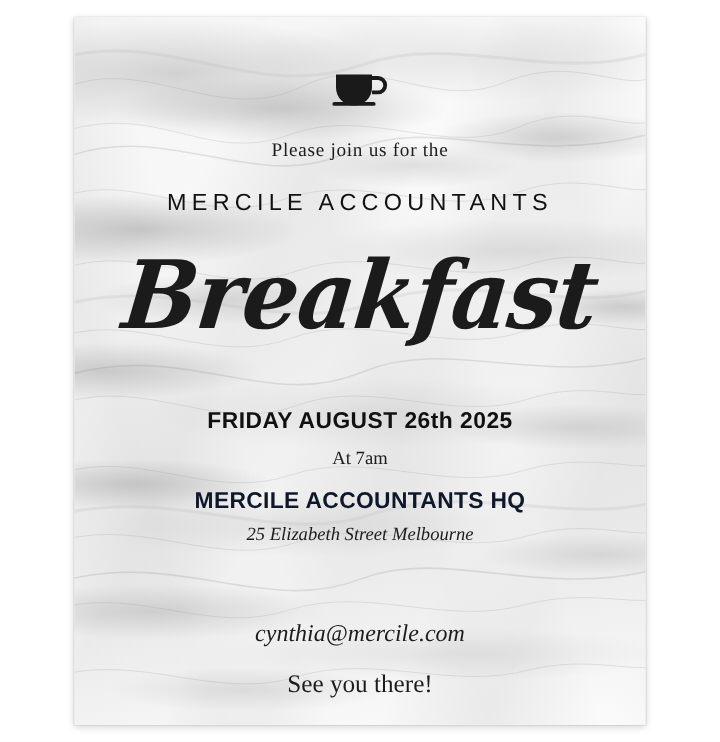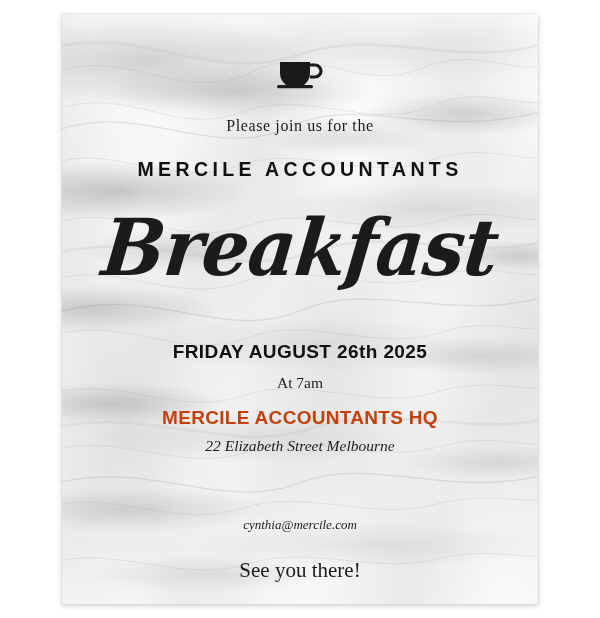--- a/index.html
+++ b/index.html
@@ -101,21 +101,21 @@
     letter-spacing: 0.6px;
     color: #1c1c1c;
   }
 
   .line-company {
     position: absolute;
     left: 0; right: 0;
     top: 144px;
     font-family: "Liberation Sans", sans-serif;
     font-size: 19.5px;
-    font-weight: 700;
+    font-weight: 400;
     letter-spacing: 4.4px;
     color: #111111;
   }
 
   .line-title {
     position: absolute;
     left: 0; right: 0;
     top: 178px;
     height: 110px;
     display: flex;
@@ -151,21 +151,21 @@
     font-size: 15.5px;
     color: #1c1c1c;
   }
   .line-venue {
     position: absolute;
     left: 0; right: 0;
     top: 393px;
     font-size: 19px;
     font-weight: bold;
     letter-spacing: 0.3px;
-    color: #c2410c;
+    color: #0f172a;
   }
   .line-address {
     position: absolute;
     left: 0; right: 0;
     top: 423px;
     font-family: "Liberation Serif", serif;
     font-style: italic;
     font-size: 15.5px;
     color: #1c1c1c;
   }
@@ -177,21 +177,21 @@
     font-weight: bold;
     letter-spacing: 0.3px;
     color: #111111;
   }
   .line-email {
     position: absolute;
     left: 0; right: 0;
     top: 503px;
     font-family: "Liberation Serif", serif;
     font-style: italic;
-    font-size: 13px;
+    font-size: 20px;
     color: #1c1c1c;
   }
   .line-closing {
     position: absolute;
     left: 0; right: 0;
     top: 544px;
     font-family: "Liberation Serif", serif;
     font-size: 21px;
     color: #1c1c1c;
   }
@@ -246,21 +246,21 @@
 
       <div class="line-company">MERCILE ACCOUNTANTS</div>
 
       <div class="line-title">
         <span>Breakfast</span>
       </div>
 
       <div class="line-date">FRIDAY AUGUST 26th 2025</div>
       <div class="line-time">At 7am</div>
       <div class="line-venue">MERCILE ACCOUNTANTS HQ</div>
-      <div class="line-address">22 Elizabeth Street Melbourne</div>
+      <div class="line-address">25 Elizabeth Street Melbourne</div>
 
       <div class="line-email">cynthia@mercile.com</div>
 
       <div class="line-closing">See you there!</div>
 
     </div>
   </div>
 </div>
 
 </body></html>

